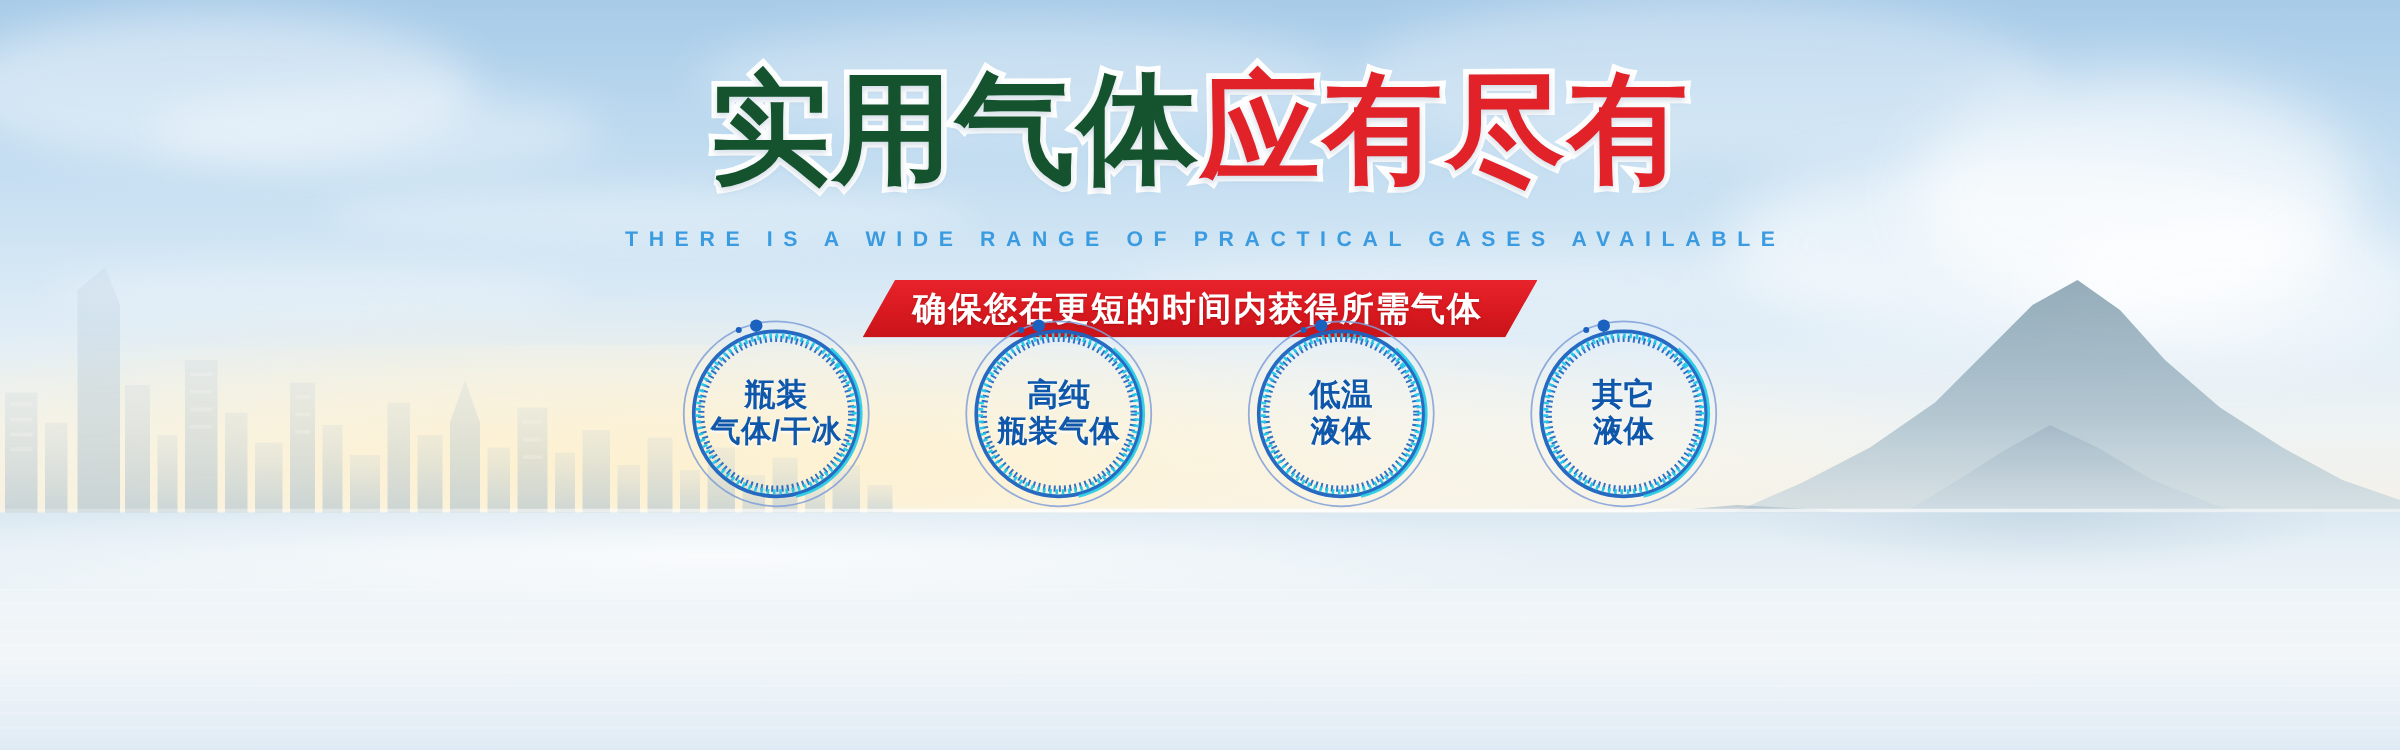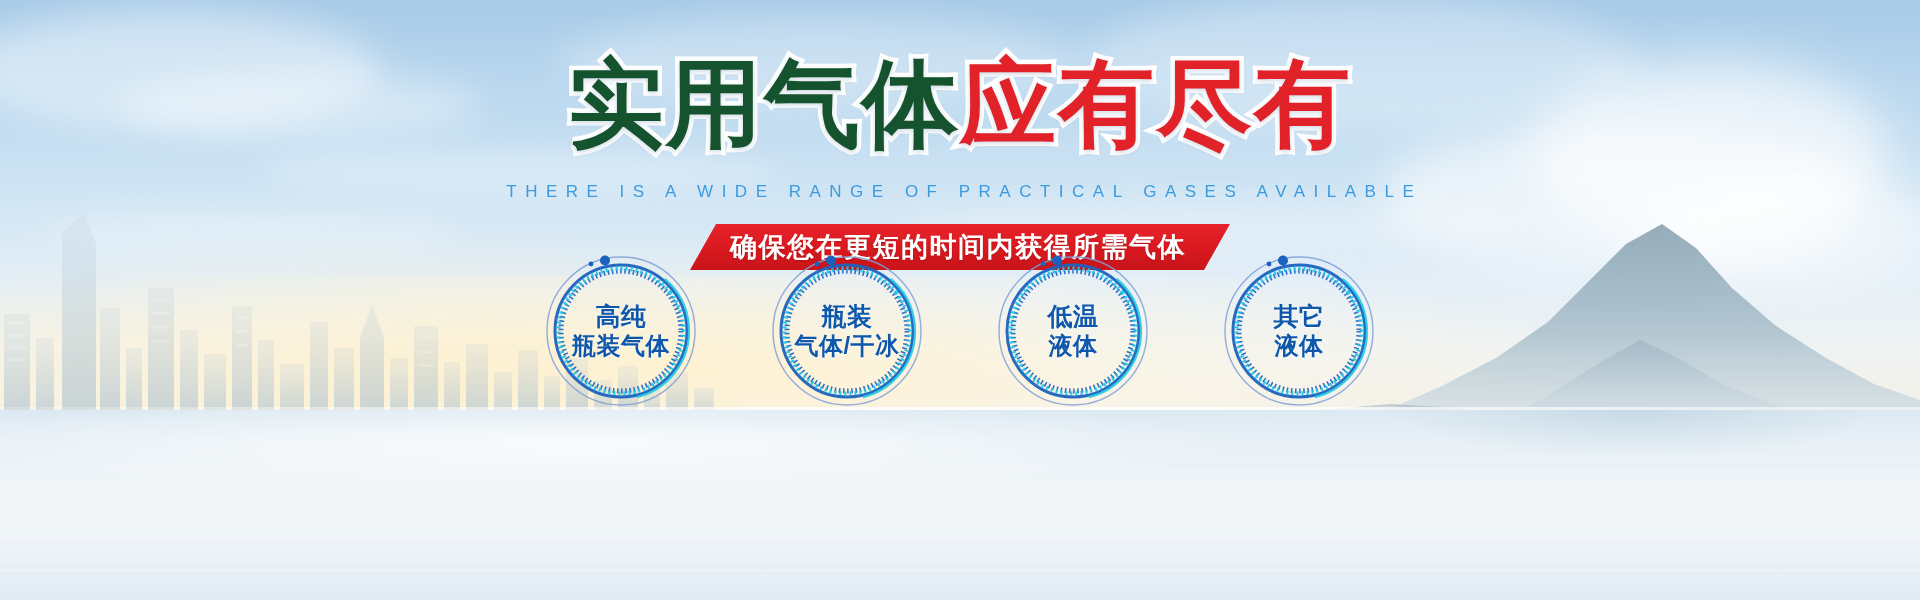--- a/index.html
+++ b/index.html
@@ -108,21 +108,21 @@
     paint-order:stroke fill;
     text-shadow:0 2px 5px rgba(120,150,180,.35);
   }
   .hl-blue{color:#14532d;}
   .hl-red{color:#e12229;}
 
   
   .subtitle{
     position:absolute;left:0;right:0;top:182px;text-align:center;
     color:#3b9be0;font-size:17px;letter-spacing:8.5px;
-    font-weight:normal;white-space:nowrap;
+    font-weight:bold;white-space:nowrap;
     text-indent:8.5px;
   }
 
   
   .ribbon-wrap{
     position:absolute;left:0;right:0;top:224px;height:48px;
     display:flex;justify-content:center;align-items:flex-start;
   }
   .ribbon{
     position:relative;height:46px;
@@ -275,38 +275,20 @@
     </div>
 
     <div class="badges">
 
       <div class="badge">
         <div class="rings">
           <svg viewBox="0 0 152 152">
             <circle cx="76" cy="76" r="74" fill="none" stroke="#7f9fd8" stroke-width="1.4" opacity=".85"></circle>
             <circle cx="76" cy="76" r="66" fill="none" stroke="#1b62c0" stroke-width="3" opacity=".95"></circle>
             <circle cx="76" cy="76" r="60" fill="none" stroke="#1b62c0" stroke-width="5" stroke-dasharray="1.6 2.6" opacity=".9"></circle>
-            <circle cx="76" cy="76" r="62.5" fill="none" stroke="#1fc8e8" stroke-width="4" stroke-dasharray="2 3" opacity=".95" transform="rotate(-38 76 76)"></circle>
-            <circle cx="76" cy="76" r="68" fill="none" stroke="#23cbe6" stroke-width="2.2" stroke-dasharray="150 290" transform="rotate(-50 76 76)" opacity=".9"></circle>
-            <circle cx="60" cy="5.5" r="5" fill="#1b62c0"></circle>
-            <circle cx="46" cy="9" r="2.4" fill="#1b62c0"></circle>
-          </svg>
-        </div>
-        <div class="badge-label">
-          <span class="l1">高纯</span>
-          <span class="l2">瓶装气体</span>
-        </div>
-      </div>
-
-      <div class="badge">
-        <div class="rings">
-          <svg viewBox="0 0 152 152">
-            <circle cx="76" cy="76" r="74" fill="none" stroke="#7f9fd8" stroke-width="1.4" opacity=".85"></circle>
-            <circle cx="76" cy="76" r="66" fill="none" stroke="#1b62c0" stroke-width="3" opacity=".95"></circle>
-            <circle cx="76" cy="76" r="60" fill="none" stroke="#1b62c0" stroke-width="5" stroke-dasharray="1.6 2.6" opacity=".9"></circle>
             <circle cx="76" cy="76" r="62.5" fill="none" stroke="#1fc8e8" stroke-width="4" stroke-dasharray="2 3" opacity=".95" transform="rotate(-38 76 76)" stroke-dashoffset="0"></circle>
             <circle cx="76" cy="76" r="68" fill="none" stroke="#23cbe6" stroke-width="2.2" stroke-dasharray="150 290" transform="rotate(-50 76 76)" opacity=".9"></circle>
             <circle cx="60" cy="5.5" r="5" fill="#1b62c0"></circle>
             <circle cx="46" cy="9" r="2.4" fill="#1b62c0"></circle>
           </svg>
         </div>
         <div class="badge-label">
           <span class="l1">瓶装</span>
           <span class="l2">气体/干冰</span>
         </div>
@@ -318,38 +300,56 @@
             <circle cx="76" cy="76" r="74" fill="none" stroke="#7f9fd8" stroke-width="1.4" opacity=".85"></circle>
             <circle cx="76" cy="76" r="66" fill="none" stroke="#1b62c0" stroke-width="3" opacity=".95"></circle>
             <circle cx="76" cy="76" r="60" fill="none" stroke="#1b62c0" stroke-width="5" stroke-dasharray="1.6 2.6" opacity=".9"></circle>
             <circle cx="76" cy="76" r="62.5" fill="none" stroke="#1fc8e8" stroke-width="4" stroke-dasharray="2 3" opacity=".95" transform="rotate(-38 76 76)"></circle>
             <circle cx="76" cy="76" r="68" fill="none" stroke="#23cbe6" stroke-width="2.2" stroke-dasharray="150 290" transform="rotate(-50 76 76)" opacity=".9"></circle>
             <circle cx="60" cy="5.5" r="5" fill="#1b62c0"></circle>
             <circle cx="46" cy="9" r="2.4" fill="#1b62c0"></circle>
           </svg>
         </div>
         <div class="badge-label">
-          <span class="l1">低温</span>
-          <span class="l2">液体</span>
+          <span class="l1">高纯</span>
+          <span class="l2">瓶装气体</span>
         </div>
       </div>
 
       <div class="badge">
         <div class="rings">
           <svg viewBox="0 0 152 152">
             <circle cx="76" cy="76" r="74" fill="none" stroke="#7f9fd8" stroke-width="1.4" opacity=".85"></circle>
             <circle cx="76" cy="76" r="66" fill="none" stroke="#1b62c0" stroke-width="3" opacity=".95"></circle>
             <circle cx="76" cy="76" r="60" fill="none" stroke="#1b62c0" stroke-width="5" stroke-dasharray="1.6 2.6" opacity=".9"></circle>
             <circle cx="76" cy="76" r="62.5" fill="none" stroke="#1fc8e8" stroke-width="4" stroke-dasharray="2 3" opacity=".95" transform="rotate(-38 76 76)"></circle>
             <circle cx="76" cy="76" r="68" fill="none" stroke="#23cbe6" stroke-width="2.2" stroke-dasharray="150 290" transform="rotate(-50 76 76)" opacity=".9"></circle>
             <circle cx="60" cy="5.5" r="5" fill="#1b62c0"></circle>
             <circle cx="46" cy="9" r="2.4" fill="#1b62c0"></circle>
           </svg>
         </div>
         <div class="badge-label">
+          <span class="l1">低温</span>
+          <span class="l2">液体</span>
+        </div>
+      </div>
+
+      <div class="badge">
+        <div class="rings">
+          <svg viewBox="0 0 152 152">
+            <circle cx="76" cy="76" r="74" fill="none" stroke="#7f9fd8" stroke-width="1.4" opacity=".85"></circle>
+            <circle cx="76" cy="76" r="66" fill="none" stroke="#1b62c0" stroke-width="3" opacity=".95"></circle>
+            <circle cx="76" cy="76" r="60" fill="none" stroke="#1b62c0" stroke-width="5" stroke-dasharray="1.6 2.6" opacity=".9"></circle>
+            <circle cx="76" cy="76" r="62.5" fill="none" stroke="#1fc8e8" stroke-width="4" stroke-dasharray="2 3" opacity=".95" transform="rotate(-38 76 76)"></circle>
+            <circle cx="76" cy="76" r="68" fill="none" stroke="#23cbe6" stroke-width="2.2" stroke-dasharray="150 290" transform="rotate(-50 76 76)" opacity=".9"></circle>
+            <circle cx="60" cy="5.5" r="5" fill="#1b62c0"></circle>
+            <circle cx="46" cy="9" r="2.4" fill="#1b62c0"></circle>
+          </svg>
+        </div>
+        <div class="badge-label">
           <span class="l1">其它</span>
           <span class="l2">液体</span>
         </div>
       </div>
 
     </div>
   </div>
 </div>
 
 </body></html>

